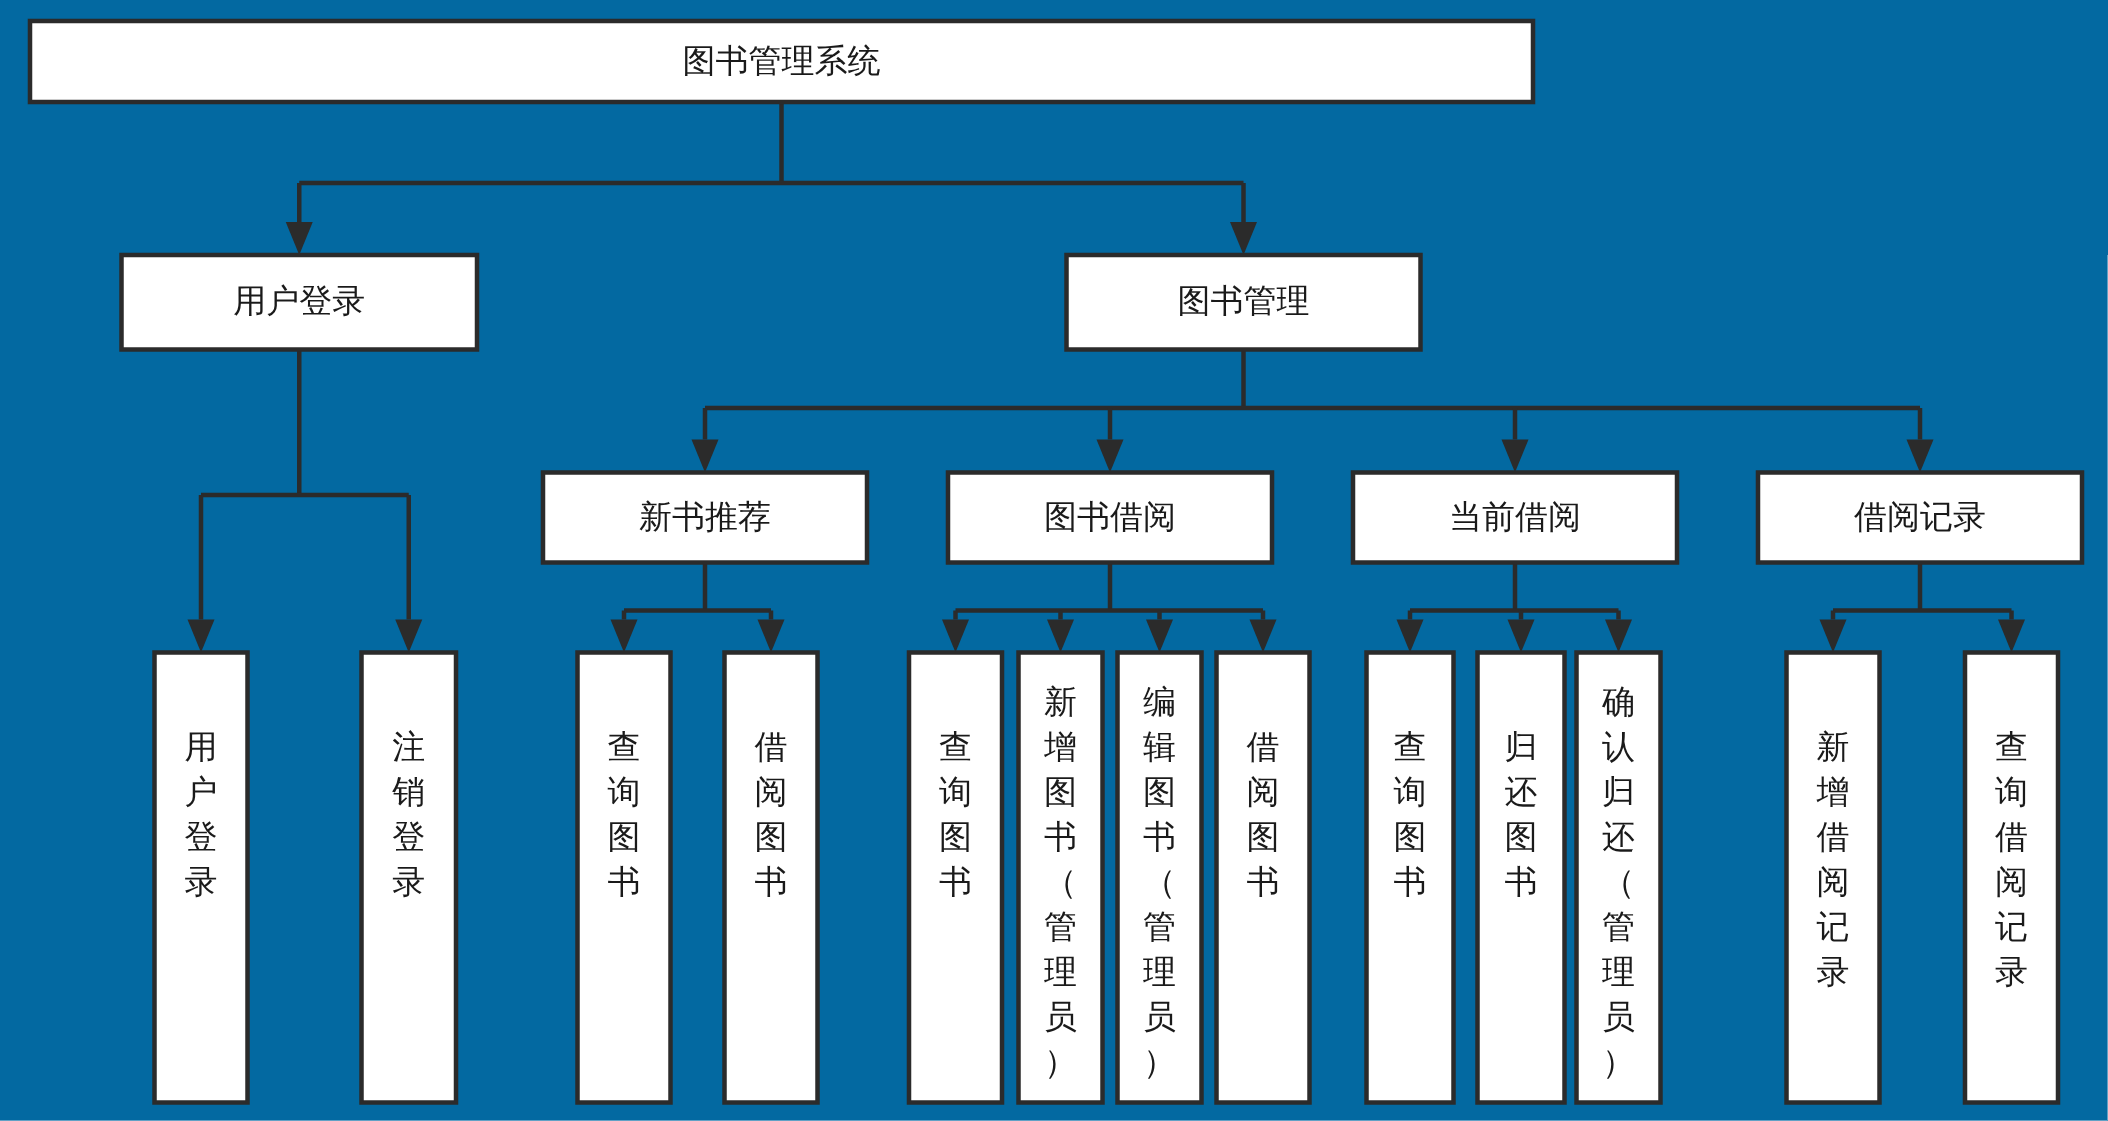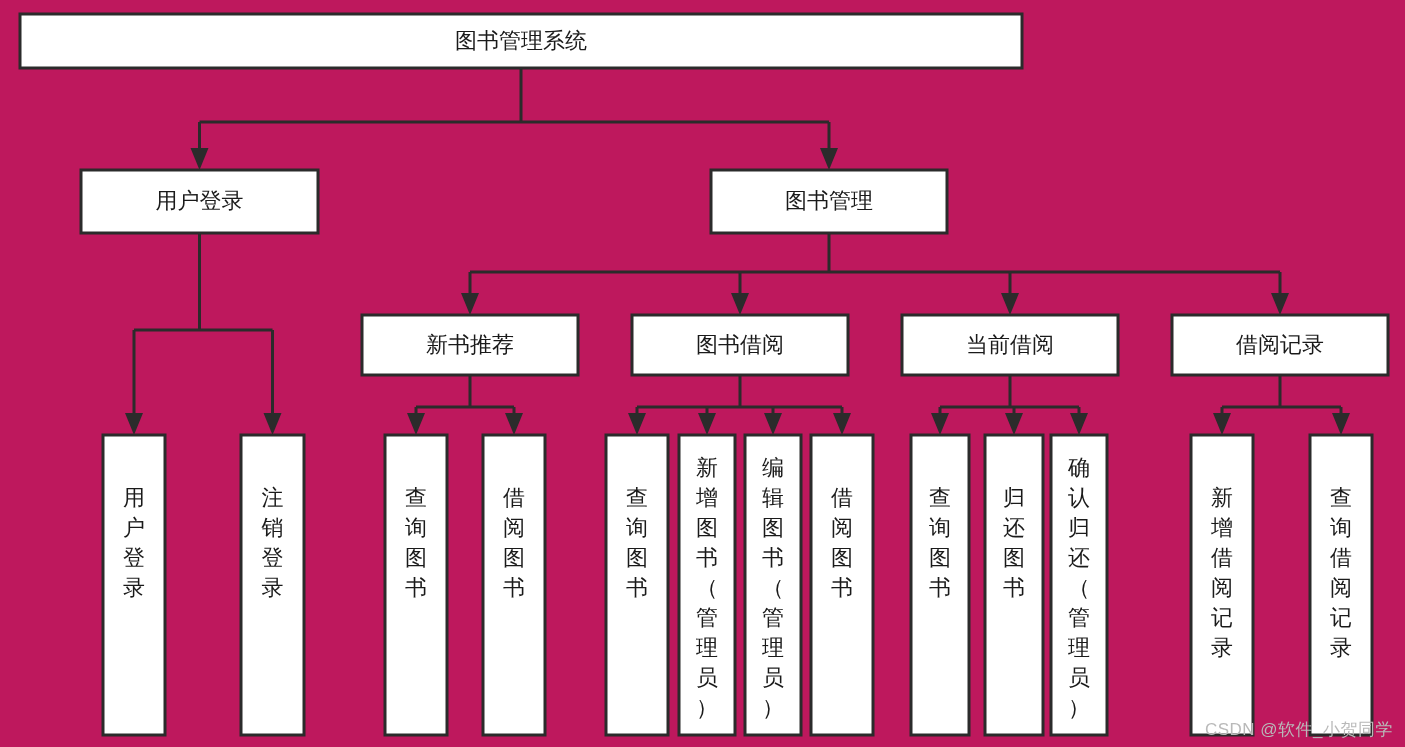--- a/index.html
+++ b/index.html
@@ -11,21 +11,21 @@
     width: 1405px;
     height: 747px;
     font-family: "Liberation Sans", "DejaVu Sans", sans-serif;
     overflow: hidden;
     position: relative;
   }
   #diagram-root {
     position: relative;
     width: 1405px;
     height: 747px;
-    background: #be185d;
+    background: #0369a1;
   }
   svg.flow {
     position: absolute;
     left: 0;
     top: 0;
     width: 1405px;
     height: 747px;
     display: block;
   }
   .node-rect {
@@ -202,14 +202,13 @@
         <g>
           <rect x="1191" y="435" width="62" height="300" class="node-rect"></rect>
           <text x="1222" y="505" class="node-label-v"><tspan x="1222" dy="0">新</tspan><tspan x="1222" dy="30">增</tspan><tspan x="1222" dy="30">借</tspan><tspan x="1222" dy="30">阅</tspan><tspan x="1222" dy="30">记</tspan><tspan x="1222" dy="30">录</tspan></text>
         </g>
         <g>
           <rect x="1310" y="435" width="62" height="300" class="node-rect"></rect>
           <text x="1341" y="505" class="node-label-v"><tspan x="1341" dy="0">查</tspan><tspan x="1341" dy="30">询</tspan><tspan x="1341" dy="30">借</tspan><tspan x="1341" dy="30">阅</tspan><tspan x="1341" dy="30">记</tspan><tspan x="1341" dy="30">录</tspan></text>
         </g>
       </g>
   </svg>
-  <div class="watermark">CSDN @软件_小贺同学</div>
 </div>
 
 </body></html>

